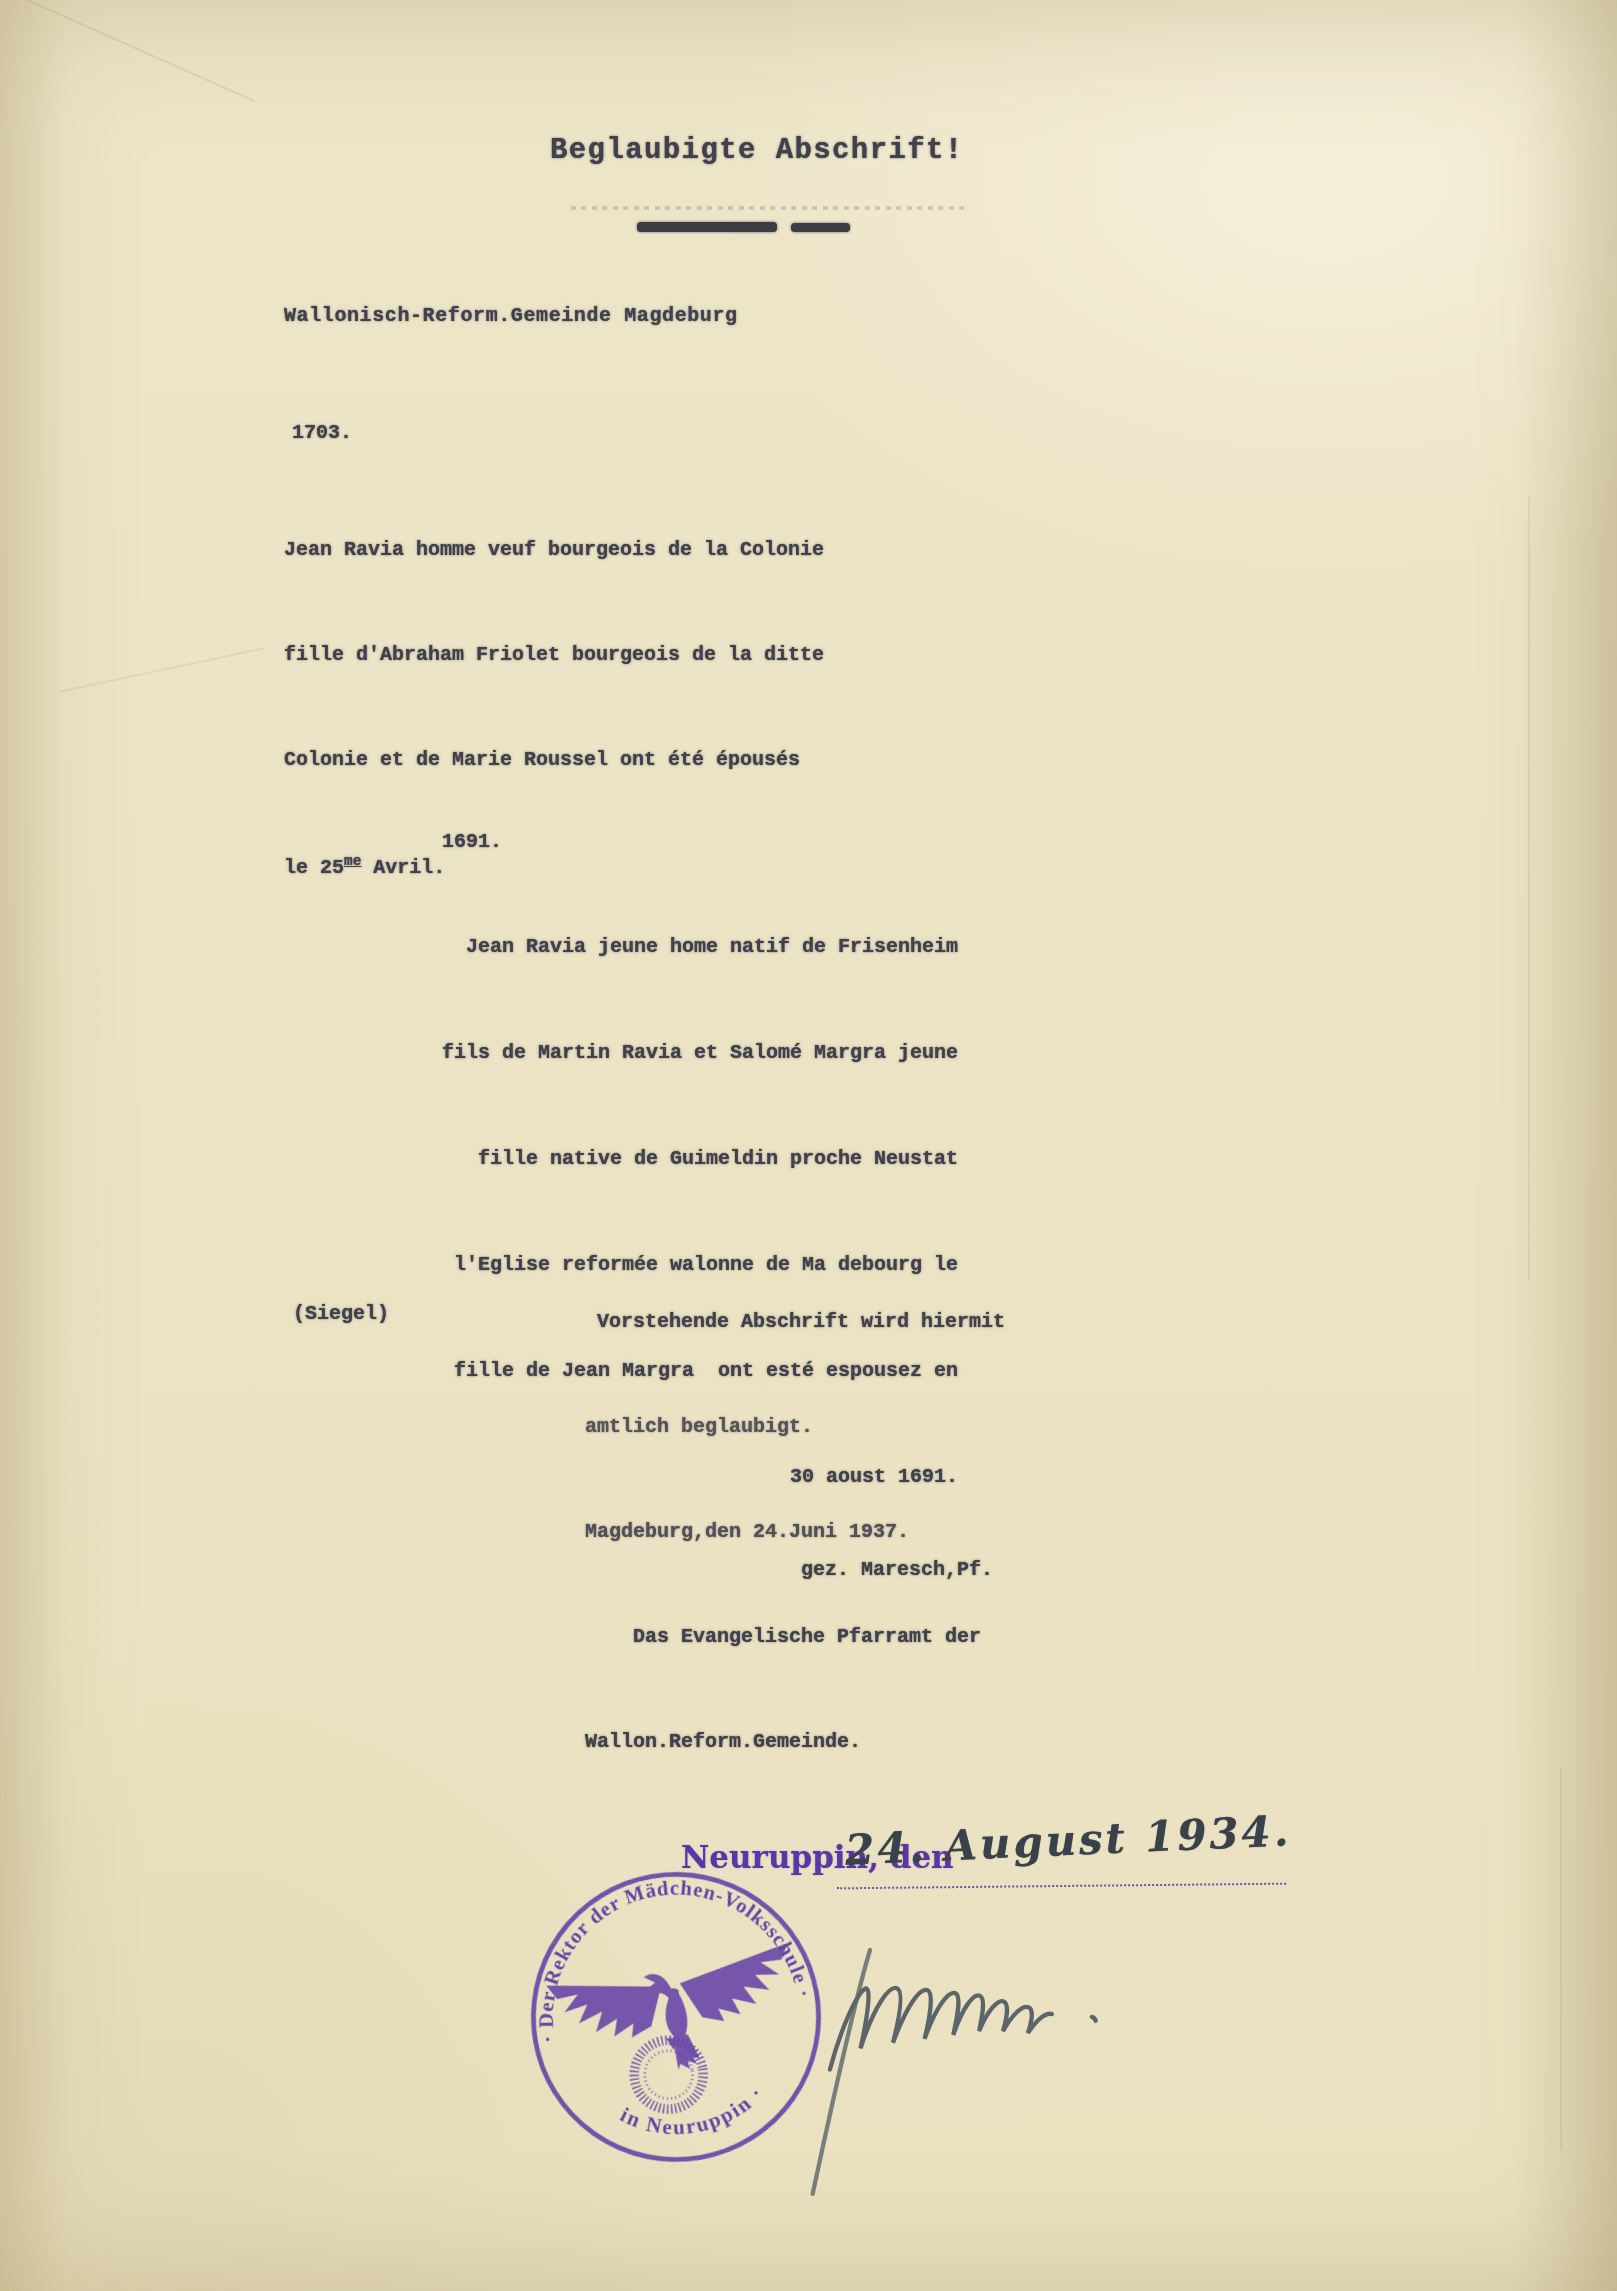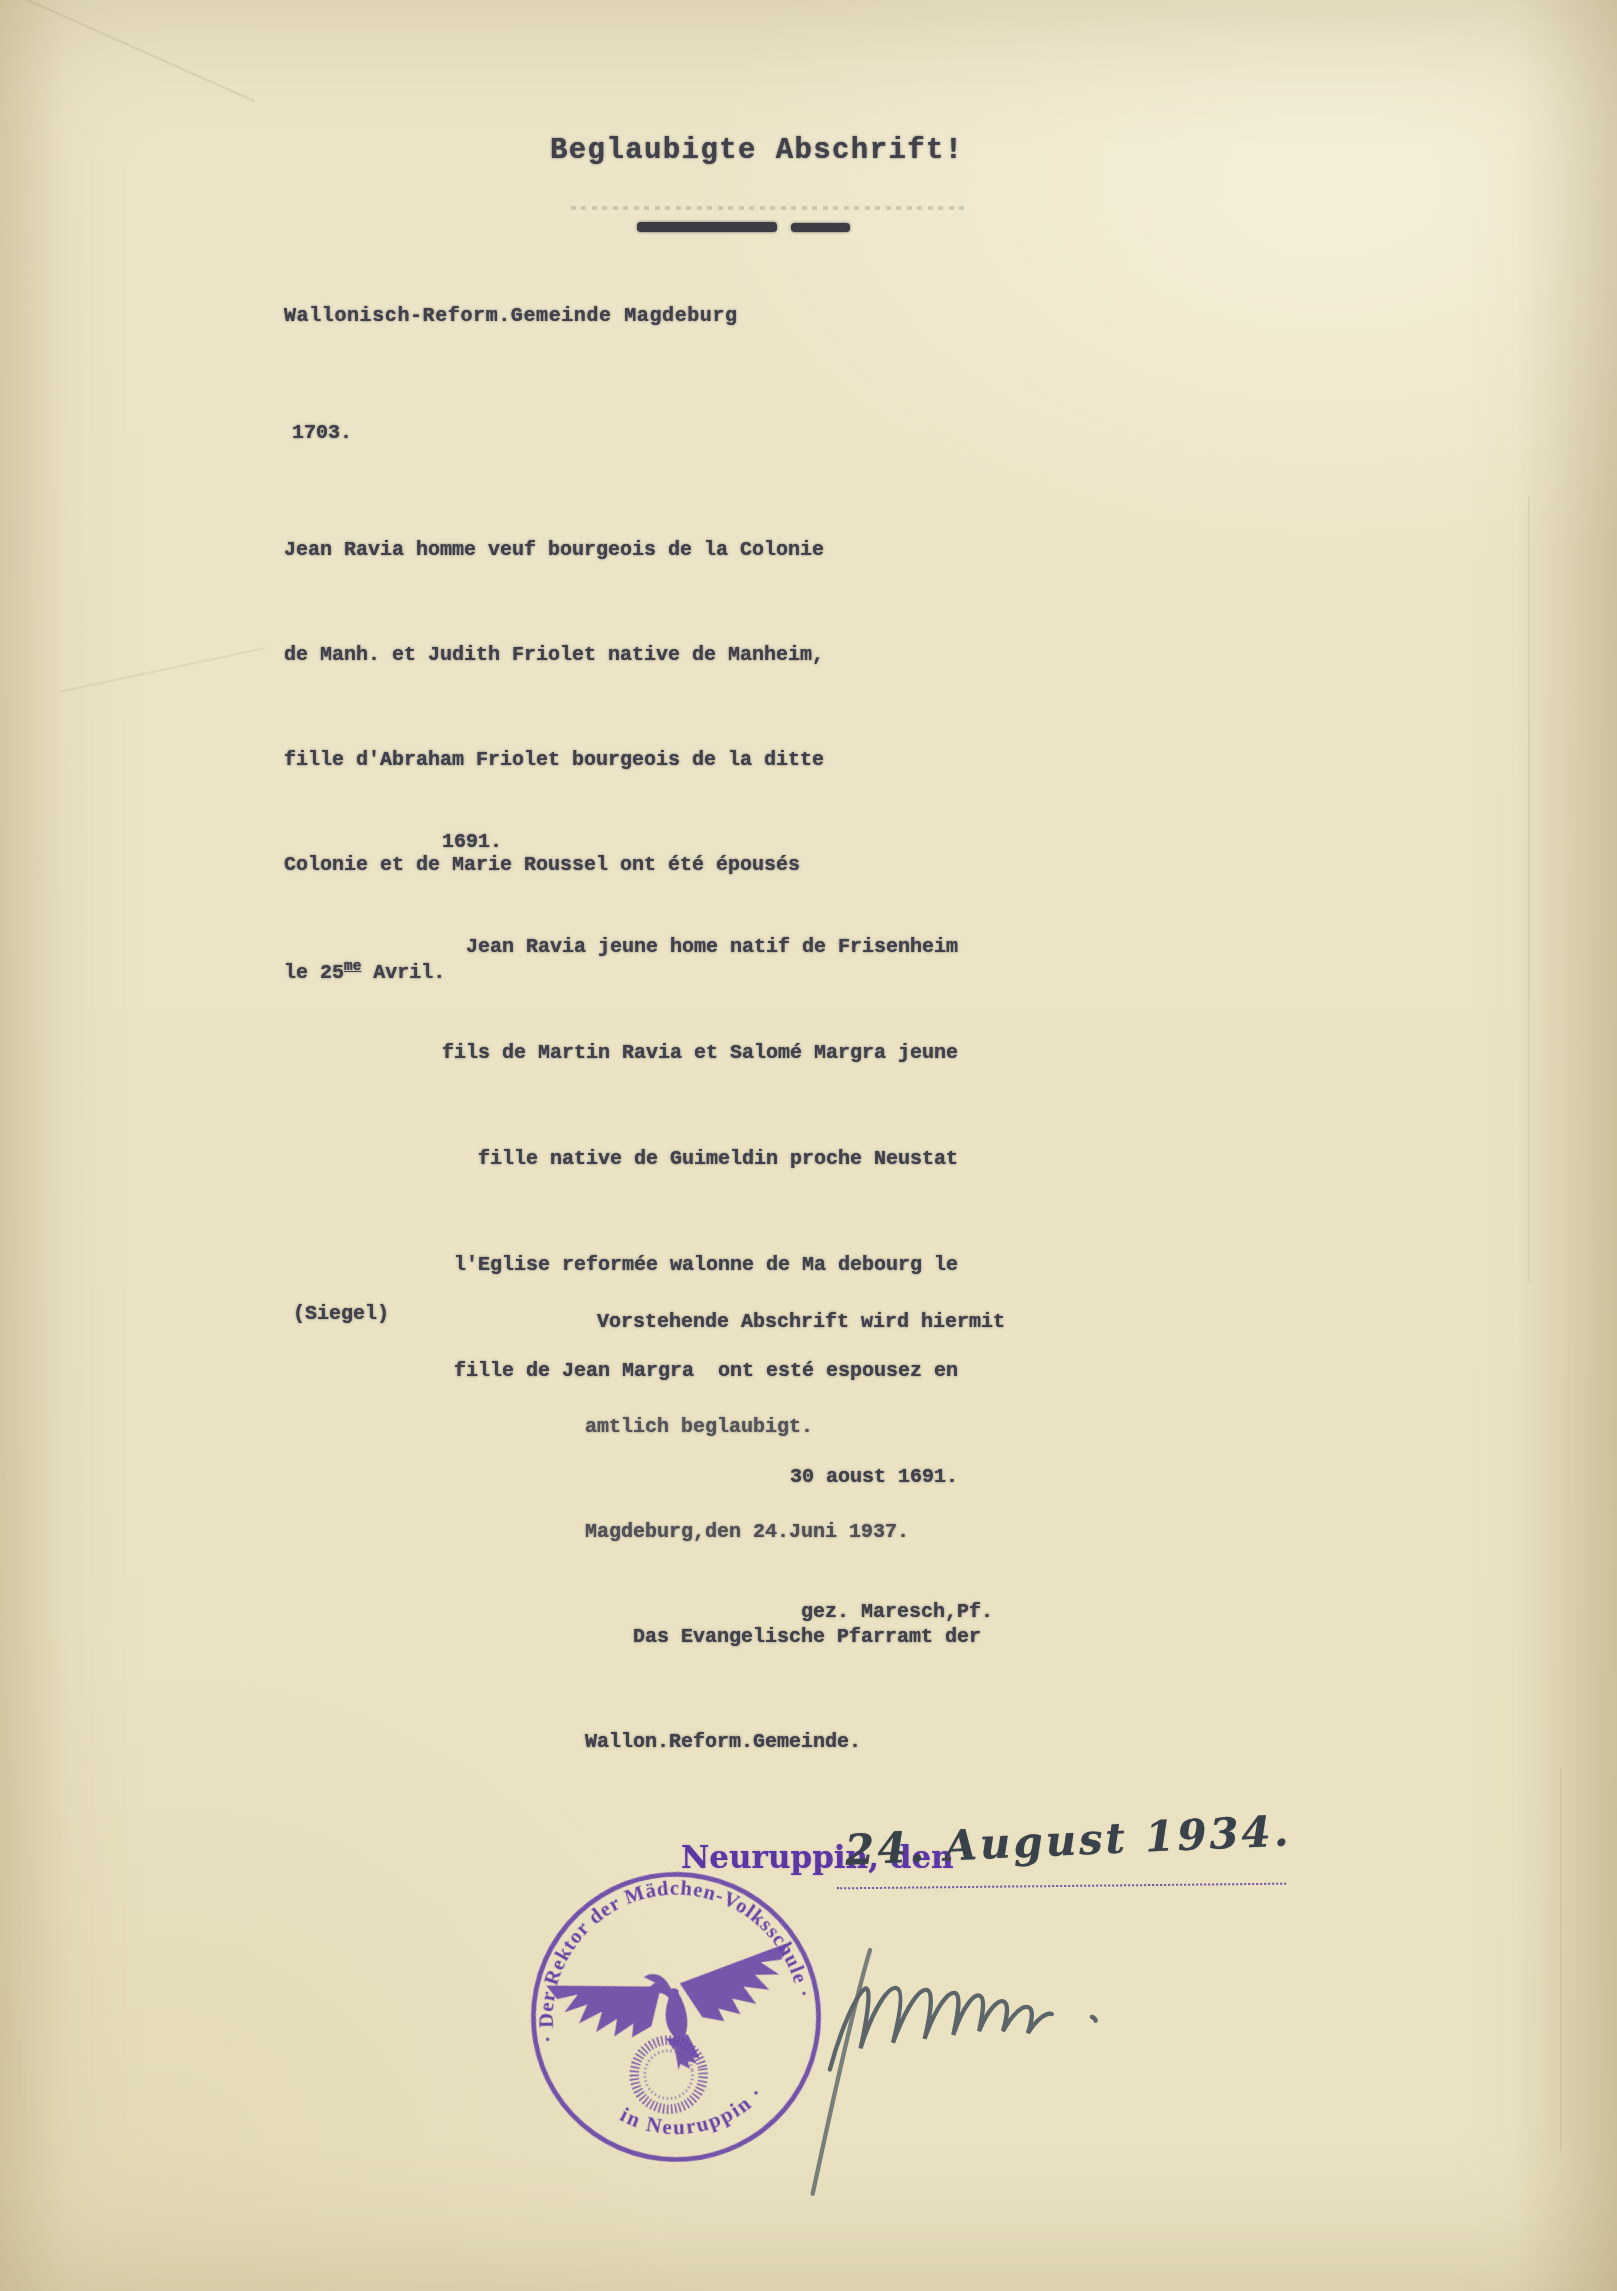--- a/index.html
+++ b/index.html
@@ -74,21 +74,20 @@
   <div class="typed t-title" style="left:550px;top:134px;">Beglaubigte Abschrift!</div>
   <div class="dash-faint"></div>
   <div class="dash-heavy1"></div>
   <div class="dash-heavy2"></div>
 
   <div class="typed t-body" style="left:284px;top:304px;letter-spacing:0.6px;">Wallonisch-Reform.Gemeinde Magdeburg</div>
 
   <div class="typed t-body" style="left:292px;top:421px;">1703.</div>
   <div class="typed t-body block" style="left:284px;top:492px;">
     <div class="line">Jean Ravia homme veuf bourgeois de la Colonie</div>
-    <div class="line">de Manh. et Judith Friolet native de Manheim,</div>
     <div class="line">fille d'Abraham Friolet bourgeois de la ditte</div>
     <div class="line">Colonie et de Marie Roussel ont été épousés</div>
     <div class="line"><span>le 25</span><span class="sup">me</span><span> Avril.</span></div>
   </div>
 
   <div class="typed t-body" style="left:442px;top:830px;">1691.</div>
   <div class="typed t-body block2" style="left:442px;top:889px;">
     <div class="line">Jean Ravia jeune home natif de Frisenheim</div>
     <div class="line">fils de Martin Ravia et Salomé Margra jeune</div>
     <div class="line">fille native de Guimeldin proche Neustat</div>
@@ -98,21 +97,21 @@
   </div>
 
   <div class="typed t-body" style="left:293px;top:1302px;">(Siegel)</div>
   <div class="typed t-body blockA" style="left:585px;top:1264px;">
     <div class="line"> Vorstehende Abschrift wird hiermit</div>
     <div class="line" style="opacity:.88;">amtlich beglaubigt.</div>
     <div class="line" style="opacity:.9;">Magdeburg,den 24.Juni 1937.</div>
     <div class="line">    Das Evangelische Pfarramt der</div>
     <div class="line">Wallon.Reform.Gemeinde.</div>
   </div>
-  <div class="typed t-body" style="left:801px;top:1600px;">gez. Maresch,Pf.</div>
+  <div class="typed t-body" style="left:801px;top:1558px;">gez. Maresch,Pf.</div>
 
   <div class="purple" style="left:681px;top:1839px;font-size:31px;">Neuruppin, den</div>
   <div class="hand-date">24. August 1934.</div>
   <div class="dotline"></div>
 
   <svg class="stamp-svg" width="310" height="310" viewBox="-162 -162 324 324">
     <g fill="none" stroke="#5a36a6">
       <circle cx="0" cy="0" r="149" stroke-width="5" opacity=".9"></circle>
     </g>
     <defs>

